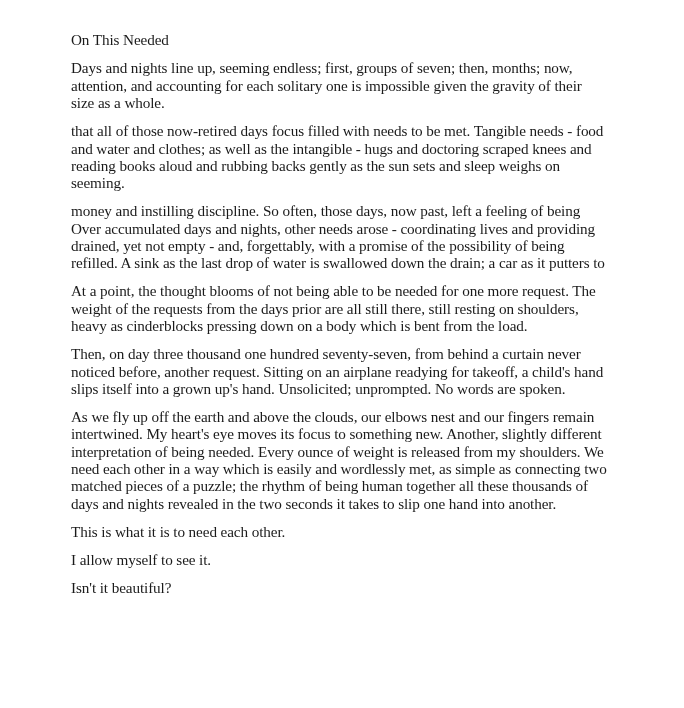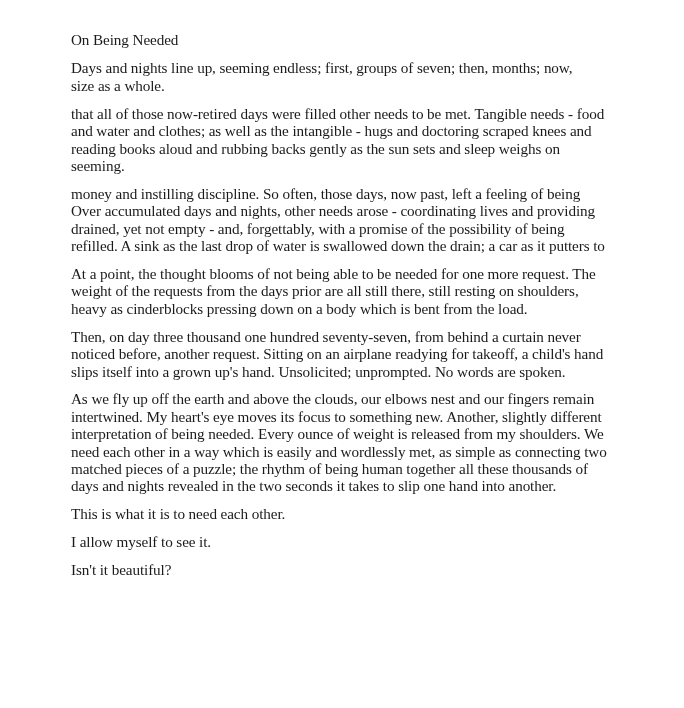--- a/index.html
+++ b/index.html
@@ -34,29 +34,30 @@
     }
     .line {
       display: block;
       white-space: nowrap;
     }
   </style>
 </head>
 <body>
 
 <div class="page">
-  <p class="title">On Being Needed</p>
+  <p class="title">On This Needed</p>
 
   <p class="para">
     <span class="line">Days and nights line up, seeming endless; first, groups of seven; then, months; now,</span>
+    <span class="line">attention, and accounting for each solitary one is impossible given the gravity of their</span>
     <span class="line">size as a whole.</span>
   </p>
 
   <p class="para">
-    <span class="line">that all of those now-retired days were filled other needs to be met. Tangible needs - food</span>
+    <span class="line">that all of those now-retired days focus filled with needs to be met. Tangible needs - food</span>
     <span class="line">and water and clothes; as well as the intangible - hugs and doctoring scraped knees and</span>
     <span class="line">reading books aloud and rubbing backs gently as the sun sets and sleep weighs on</span>
     <span class="line">seeming.</span>
   </p>
 
   <p class="para">
     <span class="line">money and instilling discipline. So often, those days, now past, left a feeling of being</span>
     <span class="line">Over accumulated days and nights, other needs arose - coordinating lives and providing</span>
     <span class="line">drained, yet not empty - and, forgettably, with a promise of the possibility of being</span>
     <span class="line">refilled. A sink as the last drop of water is swallowed down the drain; a car as it putters to</span>

